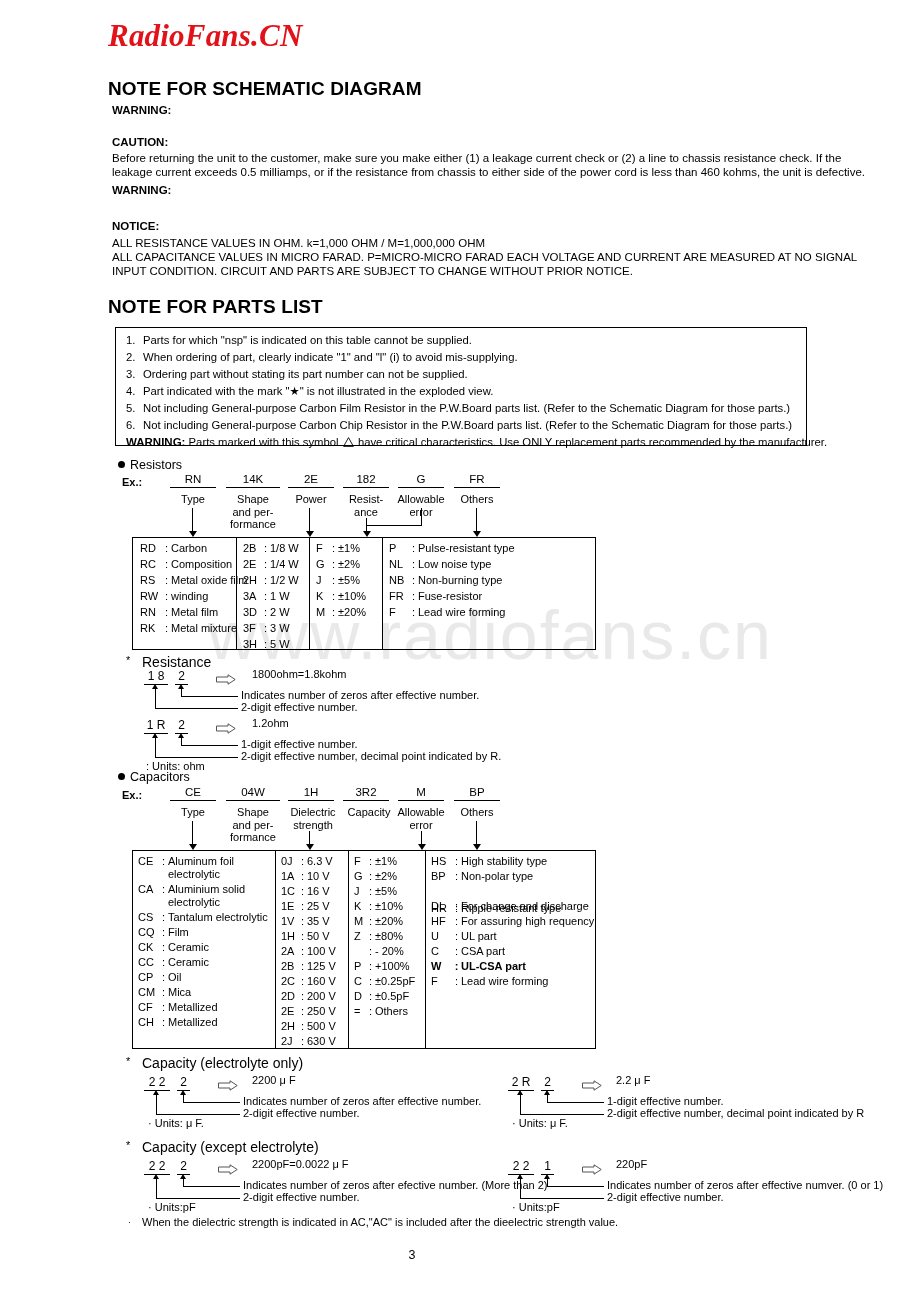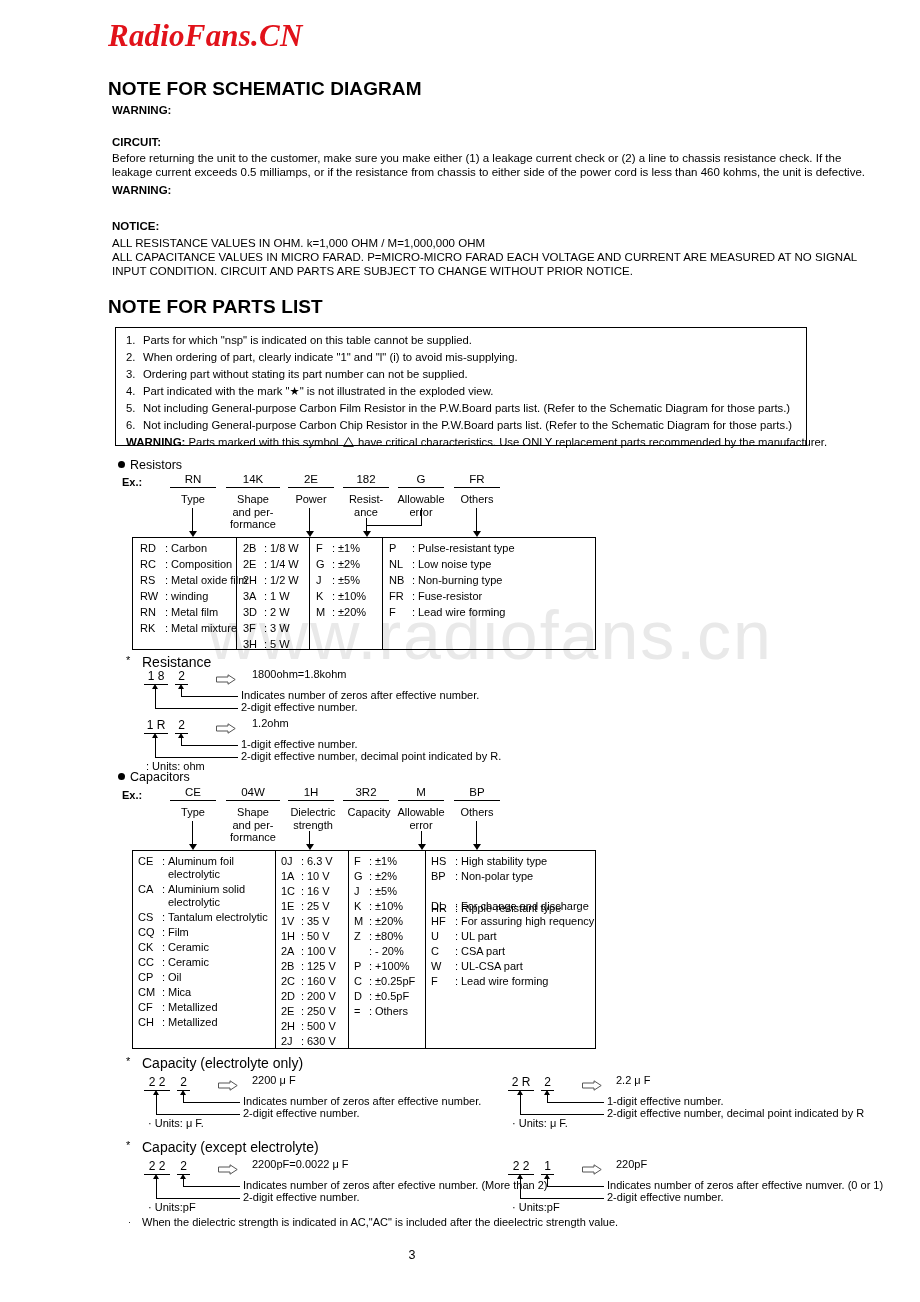--- a/index.html
+++ b/index.html
@@ -130,21 +130,21 @@
 <div class="page">
 
   <div class="logo">RadioFans.CN</div>
 
   <div class="wm-mid">www.radiofans.cn</div>
 
   <div class="h1" style="left:108px;top:78px;">NOTE FOR SCHEMATIC DIAGRAM</div>
 
   <div class="abs lbl-bold" style="left:112px;top:104px;">WARNING:</div>
 
-  <div class="abs lbl-bold" style="left:112px;top:136px;">CIRCUIT:</div>
+  <div class="abs lbl-bold" style="left:112px;top:136px;">CAUTION:</div>
   <div class="abs txt nw" style="left:112px;top:151px;">Before returning the unit to the customer, make sure you make either (1) a leakage current check or (2) a line to chassis resistance check. If the</div>
   <div class="abs txt nw" style="left:112px;top:165px;">leakage current exceeds 0.5 milliamps, or if the resistance from chassis to either side of the power cord is less than 460 kohms, the unit is defective.</div>
 
   <div class="abs lbl-bold" style="left:112px;top:184px;">WARNING:</div>
 
   <div class="abs lbl-bold" style="left:112px;top:220px;">NOTICE:</div>
   <div class="abs txt nw" style="left:112px;top:236px;">ALL RESISTANCE VALUES IN OHM. k=1,000 OHM / M=1,000,000 OHM</div>
   <div class="abs txt nw" style="left:112px;top:250px;">ALL CAPACITANCE VALUES IN MICRO FARAD. P=MICRO-MICRO FARAD EACH VOLTAGE AND CURRENT ARE MEASURED AT NO SIGNAL</div>
   <div class="abs txt nw" style="left:112px;top:264px;">INPUT CONDITION. CIRCUIT AND PARTS ARE SUBJECT TO CHANGE WITHOUT PRIOR NOTICE.</div>
 
@@ -360,21 +360,21 @@
   <div class="citem" style="left:354px;top:990px;"><span class="ckey" style="width:12px">D</span><span class="csep">:</span><span>±0.5pF</span></div>
   <div class="citem" style="left:354px;top:1005px;"><span class="ckey" style="width:12px">=</span><span class="csep">:</span><span>Others</span></div>
 
   <div class="citem" style="left:431px;top:855px;"><span class="ckey" style="width:21px">HS</span><span class="csep">:</span><span>High stability type</span></div>
   <div class="citem" style="left:431px;top:870px;"><span class="ckey" style="width:21px">BP</span><span class="csep">:</span><span>Non-polar type</span></div>
   <div class="citem" style="left:431px;top:885px;margin-top:17px;"><span class="ckey" style="width:21px">HR</span><span class="csep">:</span><span>Ripple-resistant type</span></div>
   <div class="citem" style="left:431px;top:900px;"><span class="ckey" style="width:21px">DL</span><span class="csep">:</span><span>For change and discharge</span></div>
   <div class="citem" style="left:431px;top:915px;"><span class="ckey" style="width:21px">HF</span><span class="csep">:</span><span>For assuring high requency</span></div>
   <div class="citem" style="left:431px;top:930px;"><span class="ckey" style="width:21px">U</span><span class="csep">:</span><span>UL part</span></div>
   <div class="citem" style="left:431px;top:945px;"><span class="ckey" style="width:21px">C</span><span class="csep">:</span><span>CSA part</span></div>
-  <div class="citem" style="left:431px;top:960px;"><span class="ckey" style="width:21px">W</span><span class="csep">:</span><span>UL-CSA part</span></div>
+  <div class="citem" style="left:431px;top:960px;font-weight:bold;"><span class="ckey" style="width:21px">W</span><span class="csep">:</span><span>UL-CSA part</span></div>
   <div class="citem" style="left:431px;top:975px;"><span class="ckey" style="width:21px">F</span><span class="csep">:</span><span>Lead wire forming</span></div>
 
   <div class="star" style="left:126px;top:1055px;">*</div>
   <div class="notelbl" style="left:142px;top:1055px;">Capacity (electrolyte only)</div>
 
   <div class="dig" style="left:144px;top:1075px;width:26px;">2 2</div>
   <div class="dig" style="left:177px;top:1075px;width:13px;">2</div>
   <div class="fatarrow" style="left:218px;top:1077px;">
     <svg width="20" height="11" viewBox="0 0 20 11">
         <polygon points="0.5,3 12,3 12,0.8 19.2,5.5 12,10.2 12,8 0.5,8" fill="none" stroke="#555" stroke-width="1"></polygon>

